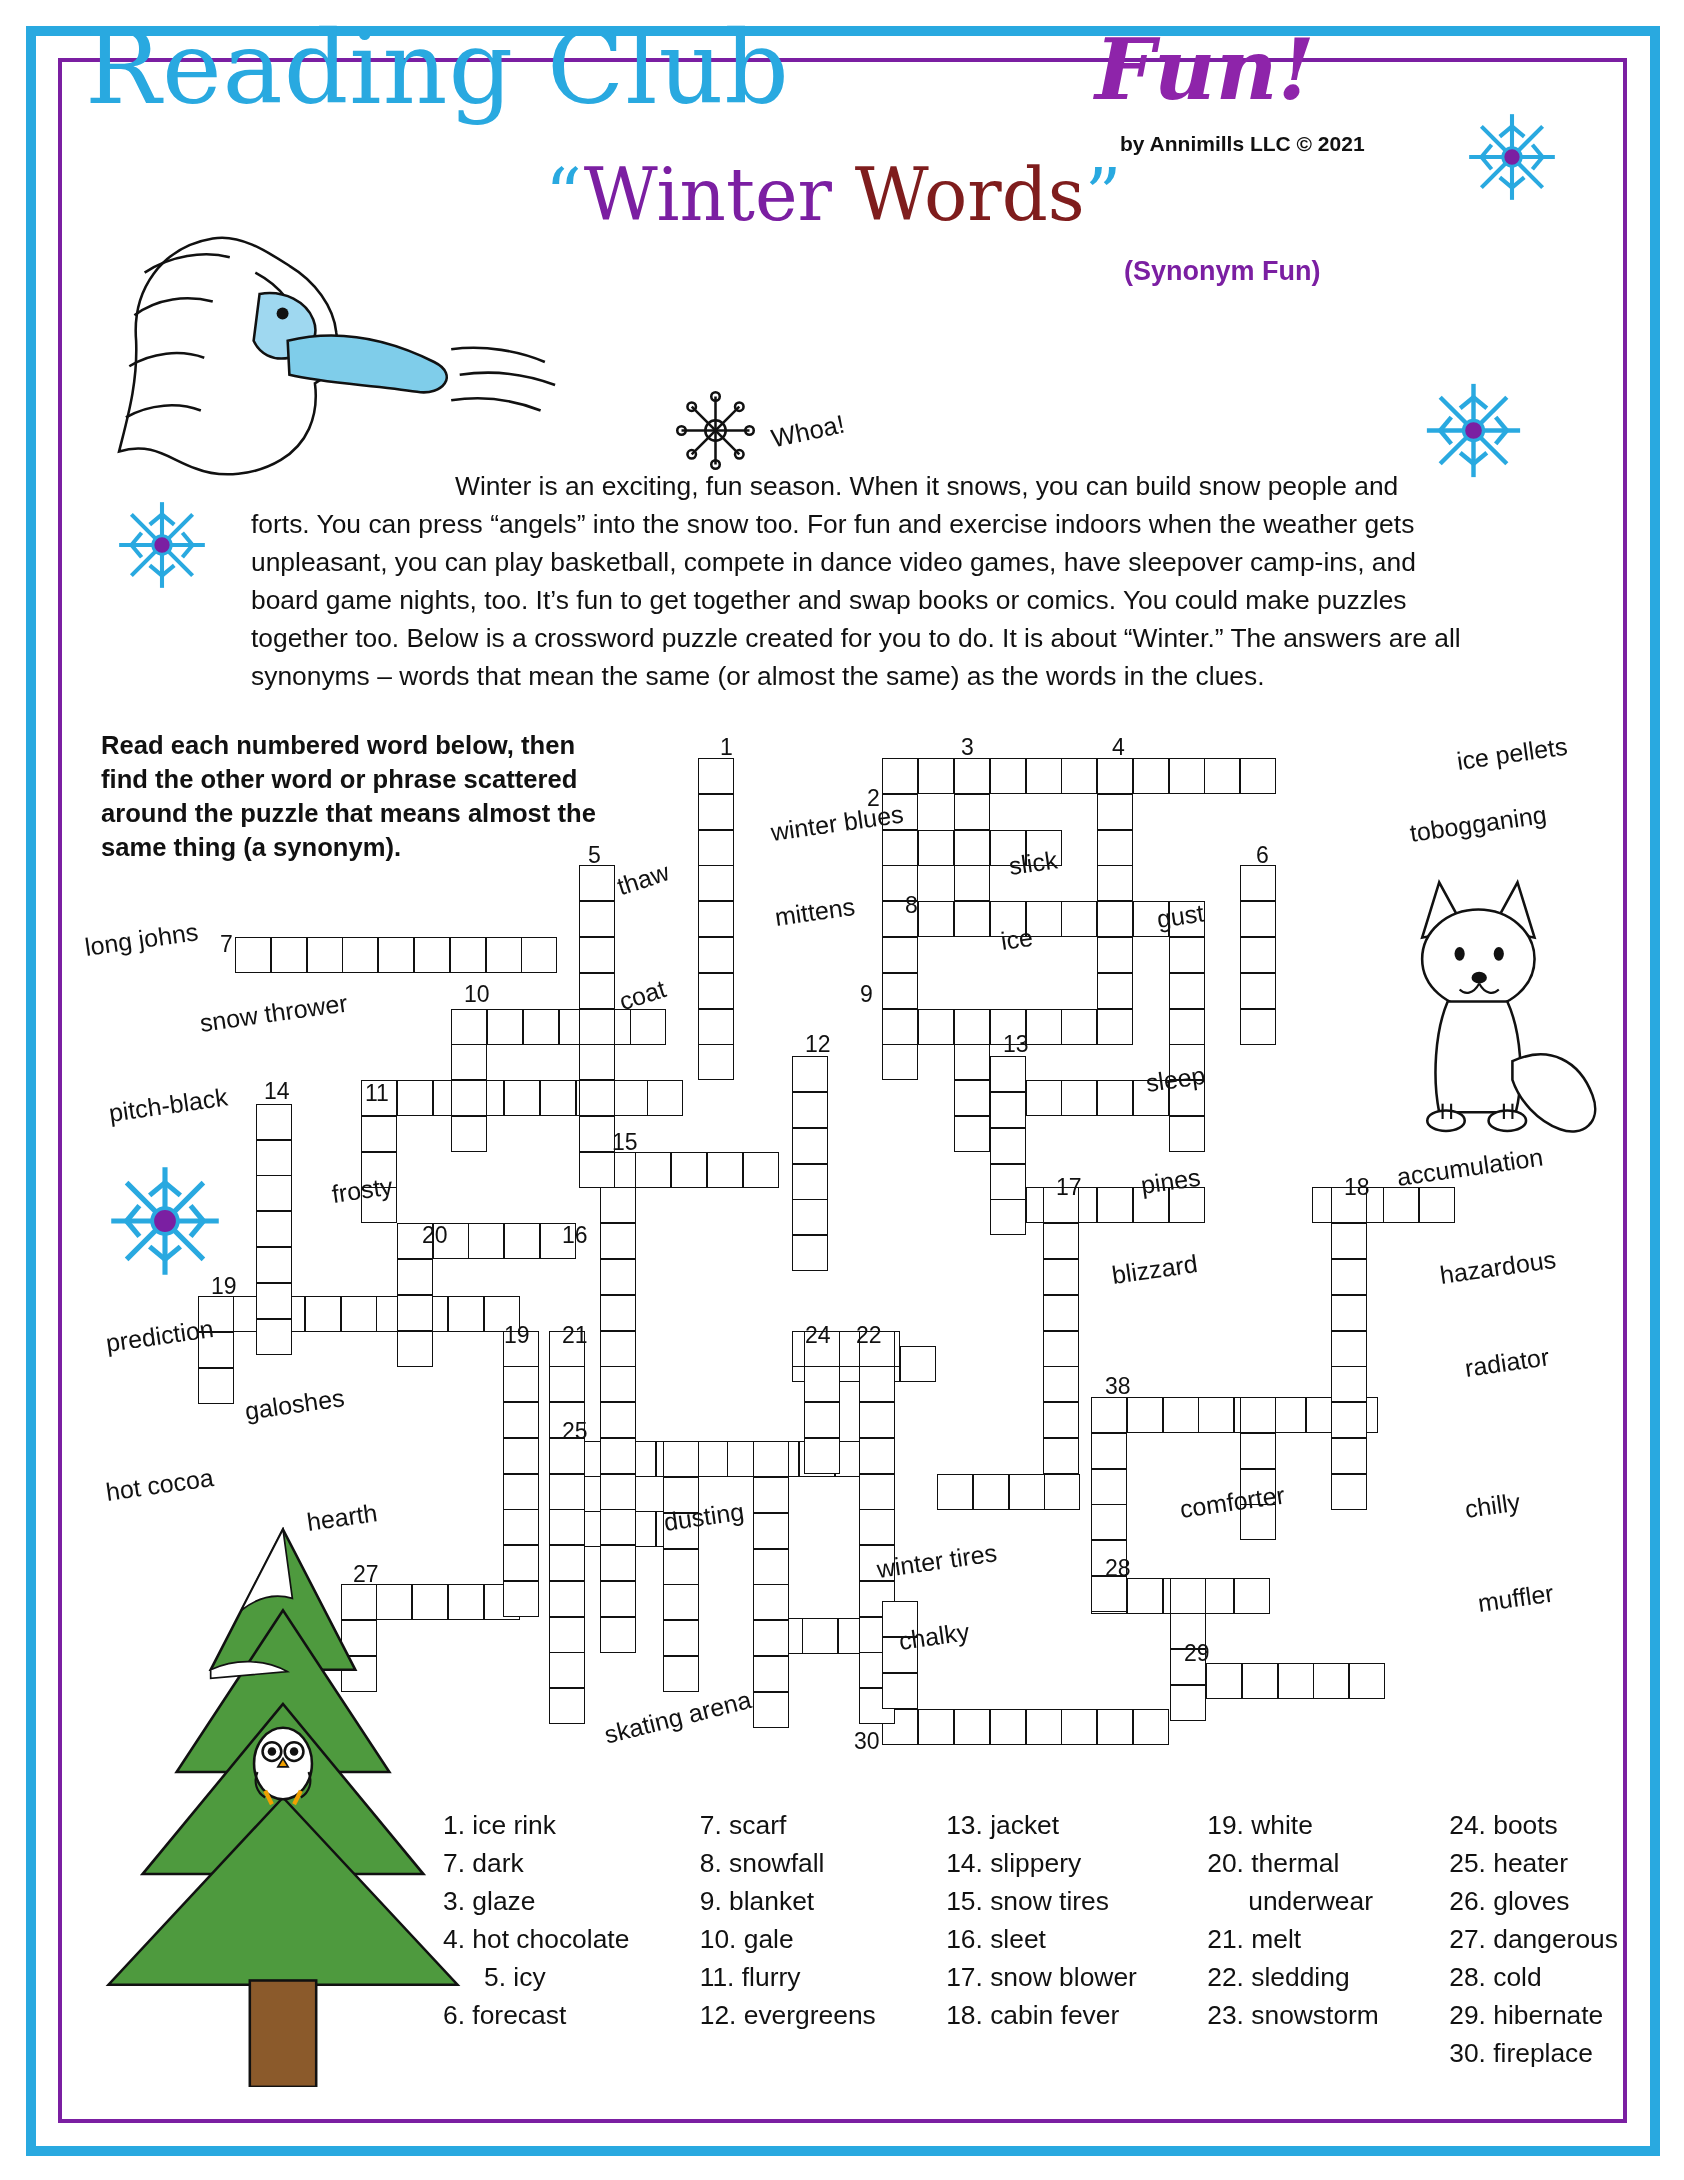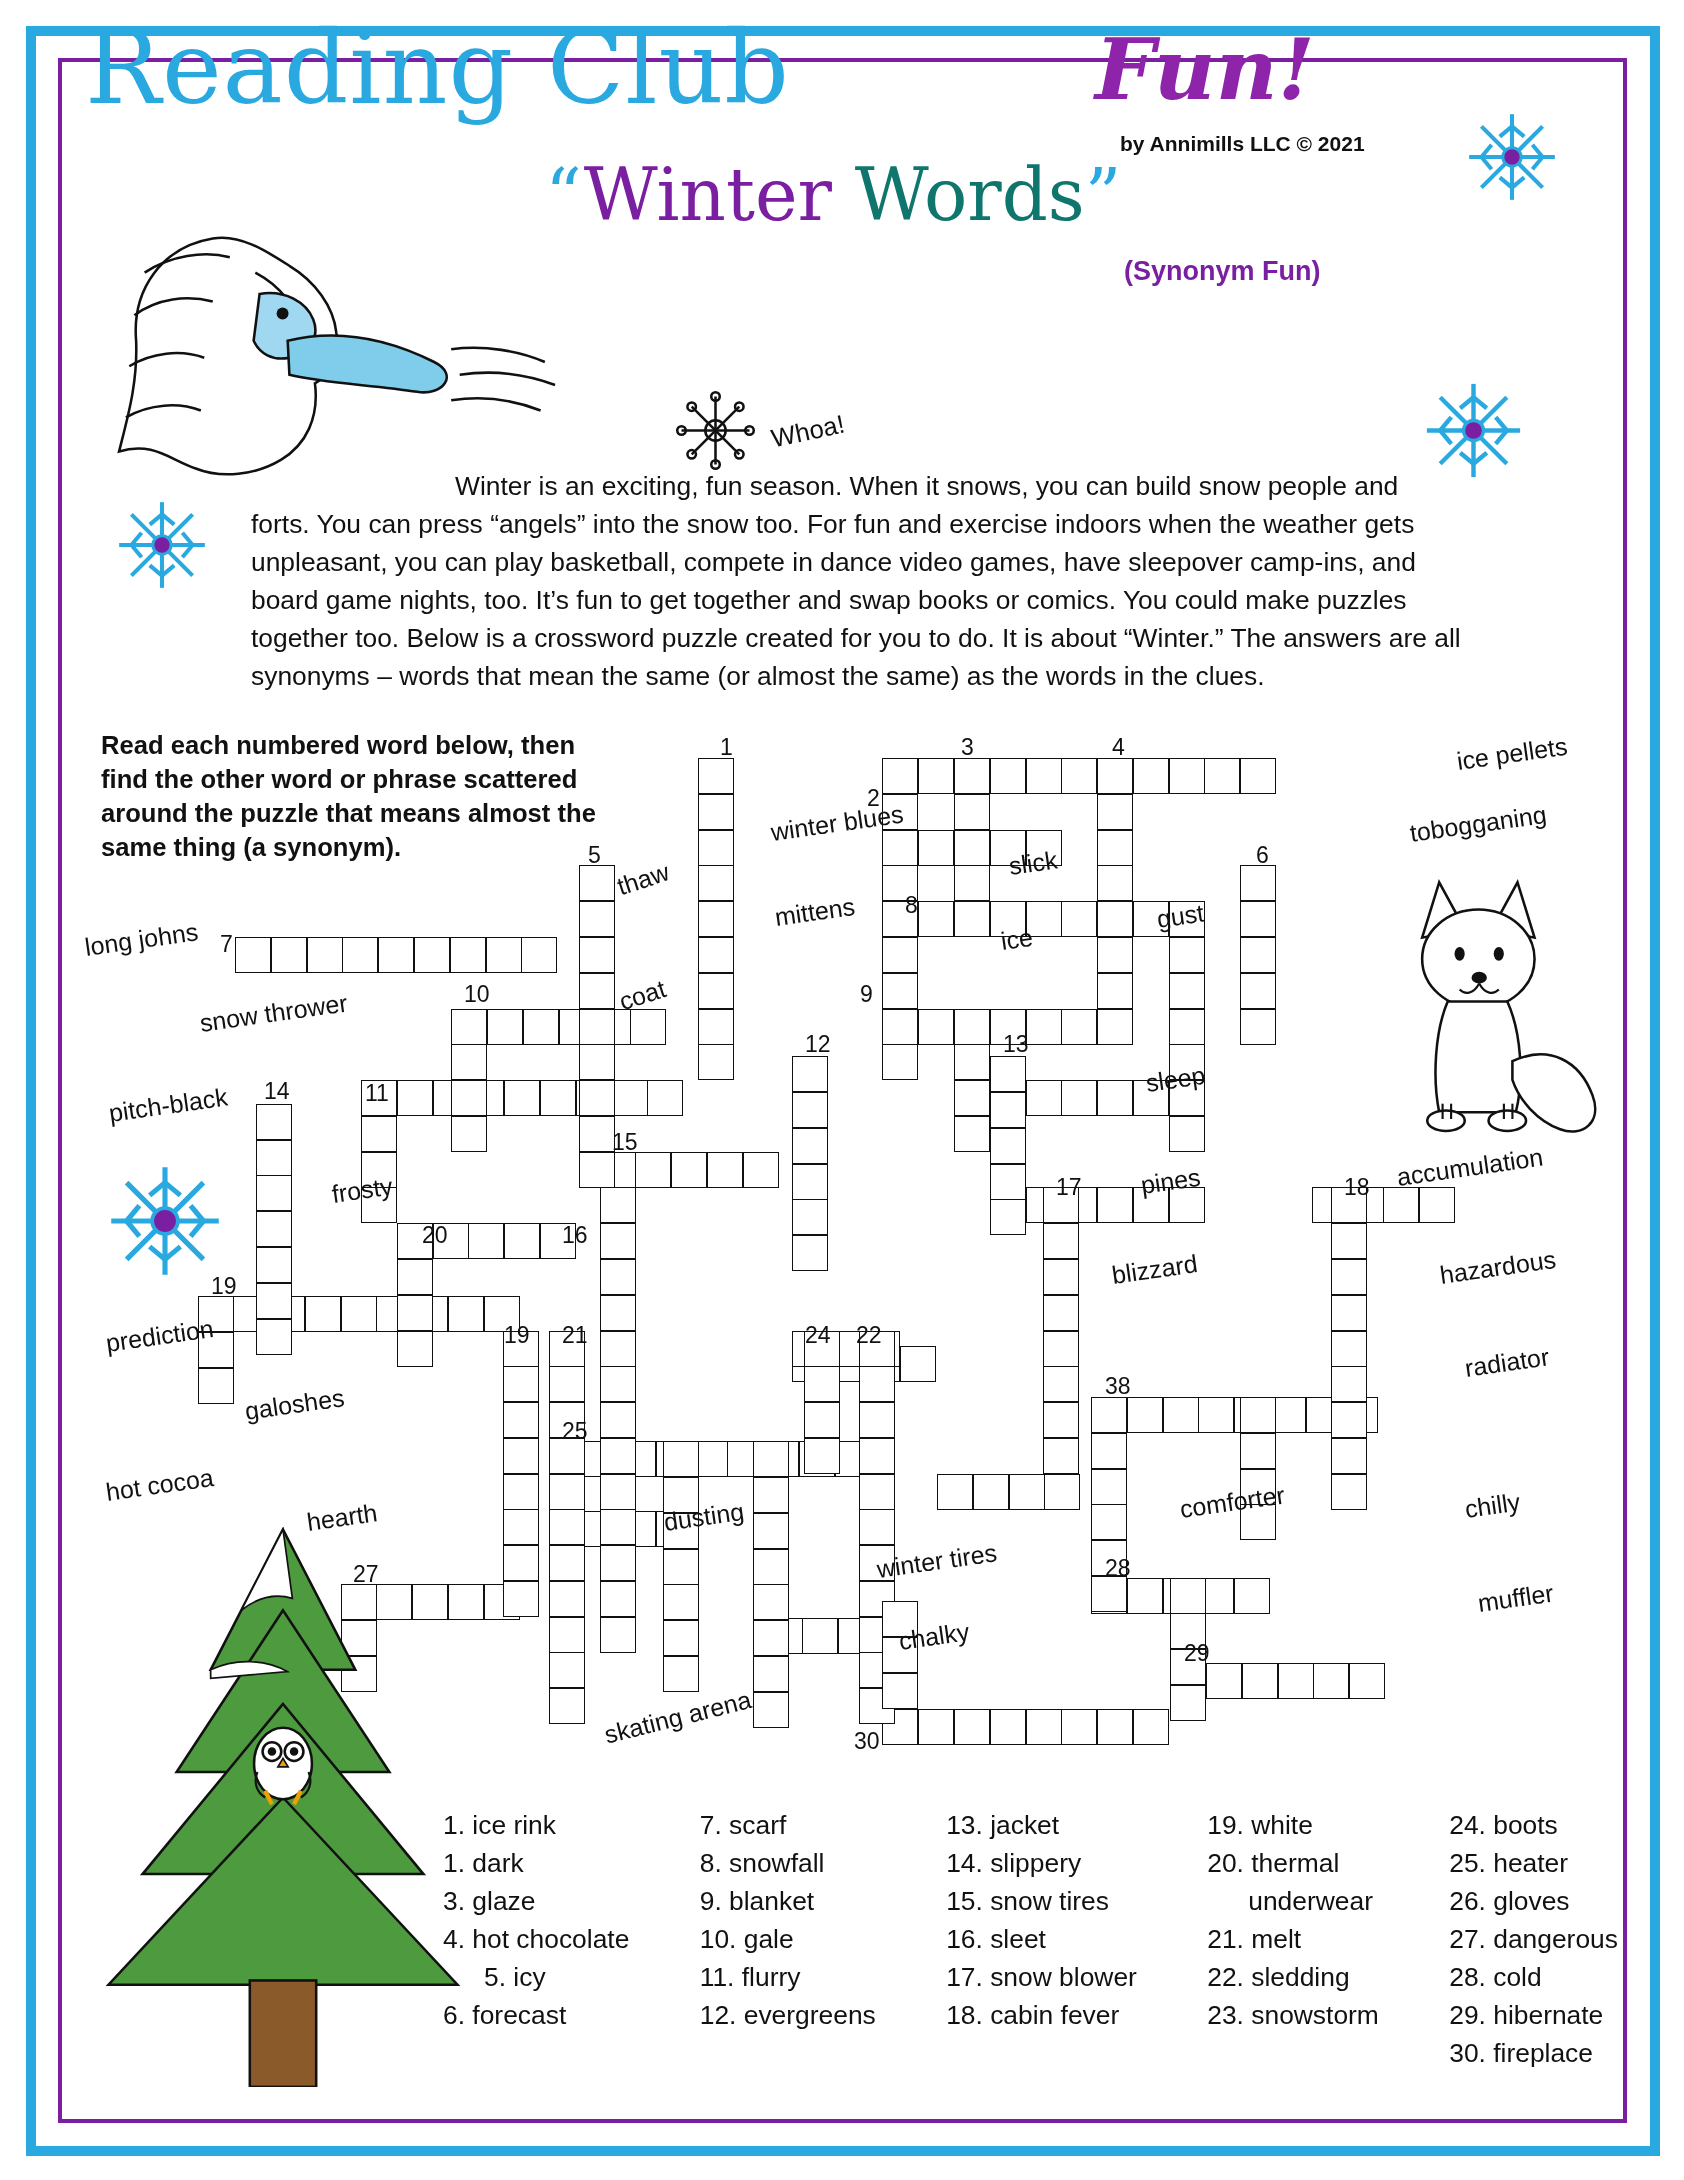--- a/index.html
+++ b/index.html
@@ -75,21 +75,21 @@
   }
   .subtitle {
     position: absolute;
     left: 545px; top: 153px;
     font-family: "DejaVu Serif", serif;
     font-size: 72px;
     white-space: nowrap;
   }
   .subtitle .q { color: #29a9e0; }
   .subtitle .w1 { color: #7b1fa2; }
-  .subtitle .w2 { color: #0f766e; }
+  .subtitle .w2 { color: #7f1d1d; }
   .synonym-fun {
     position: absolute;
     left: 1124px; top: 256px;
     font-size: 27px;
     font-weight: bold;
     color: #7b1fa2;
     white-space: nowrap;
   }
   .whoa {
     position: absolute;
@@ -737,21 +737,21 @@
       <path d="M214 332 L222 348" stroke="#f0a000" stroke-width="5"></path>
       <path d="M256 332 L248 348" stroke="#f0a000" stroke-width="5"></path>
       <path d="M205 310 C200 322 204 334 214 340" fill="none" stroke="#111" stroke-width="2.5"></path>
       <path d="M265 310 C270 322 266 334 256 340" fill="none" stroke="#111" stroke-width="2.5"></path>
     </g>
   </svg>
 
   <div class="cluecols">
     <div class="cluecol">
       <div>1. ice rink</div>
-      <div>1. dark</div>
+      <div>7. dark</div>
       <div>3. glaze</div>
       <div>4. hot chocolate</div>
       <div class="indent">5. icy</div>
       <div>6. forecast</div>
     </div>
     <div class="cluecol">
       <div>7. scarf</div>
       <div>8. snowfall</div>
       <div>9. blanket</div>
       <div>10. gale</div>

